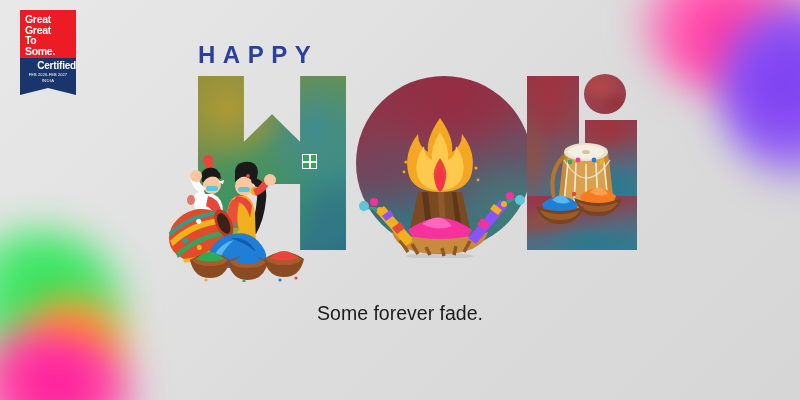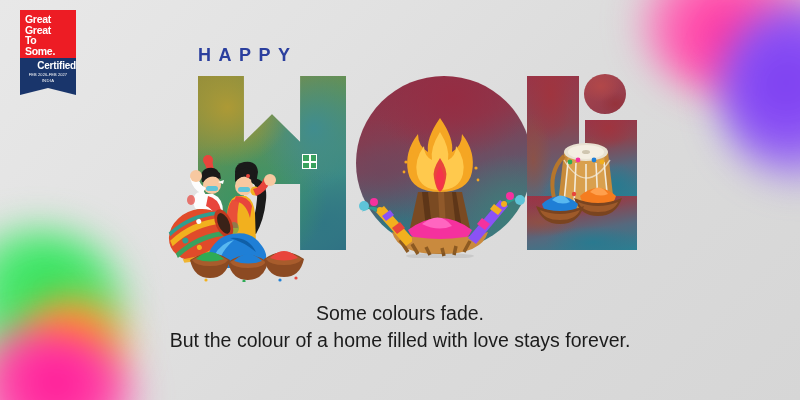--- a/index.html
+++ b/index.html
@@ -113,21 +113,21 @@
     font-size: 4.2px; line-height: 5px;
     letter-spacing: 0.3px;
   }
 
   
   .happy {
     position: absolute;
     top: 44px;
     left: 198px;
     color: #2B3F9E;
-    font-size: 18px;
+    font-size: 24px;
     font-weight: bold;
     letter-spacing: 7.5px;
     line-height: 22px;
   }
 
   
   .holi {
     position: absolute;
     top: 0;
     left: 0;
@@ -420,17 +420,16 @@
     </g>
     <g>
       <path d="M6 24 q18 -16 36 0 q-4 14 -18 14 q-14 0 -18 -14 z" fill="#1f7fd6"></path>
       <path d="M16 20 q10 -10 18 2 q-9 4 -18 -2 z" fill="#58b8f0"></path>
       <path d="M0 26 q24 10 48 0 q-6 18 -24 18 q-18 0 -24 -18 z" fill="#7a4420"></path>
       <path d="M4 30 q20 8 40 0 q-4 10 -20 10 q-16 0 -20 -10 z" fill="#9e5a2a"></path>
     </g>
   </svg>
 
   <div class="tagline">
-    <span>Some colours fade.</span>
-    <span class="l2">But the colour of a home filled with love stays forever.</span>
+    <span>Some forever fade.</span>
   </div>
 
 </div>
 
 </body></html>

